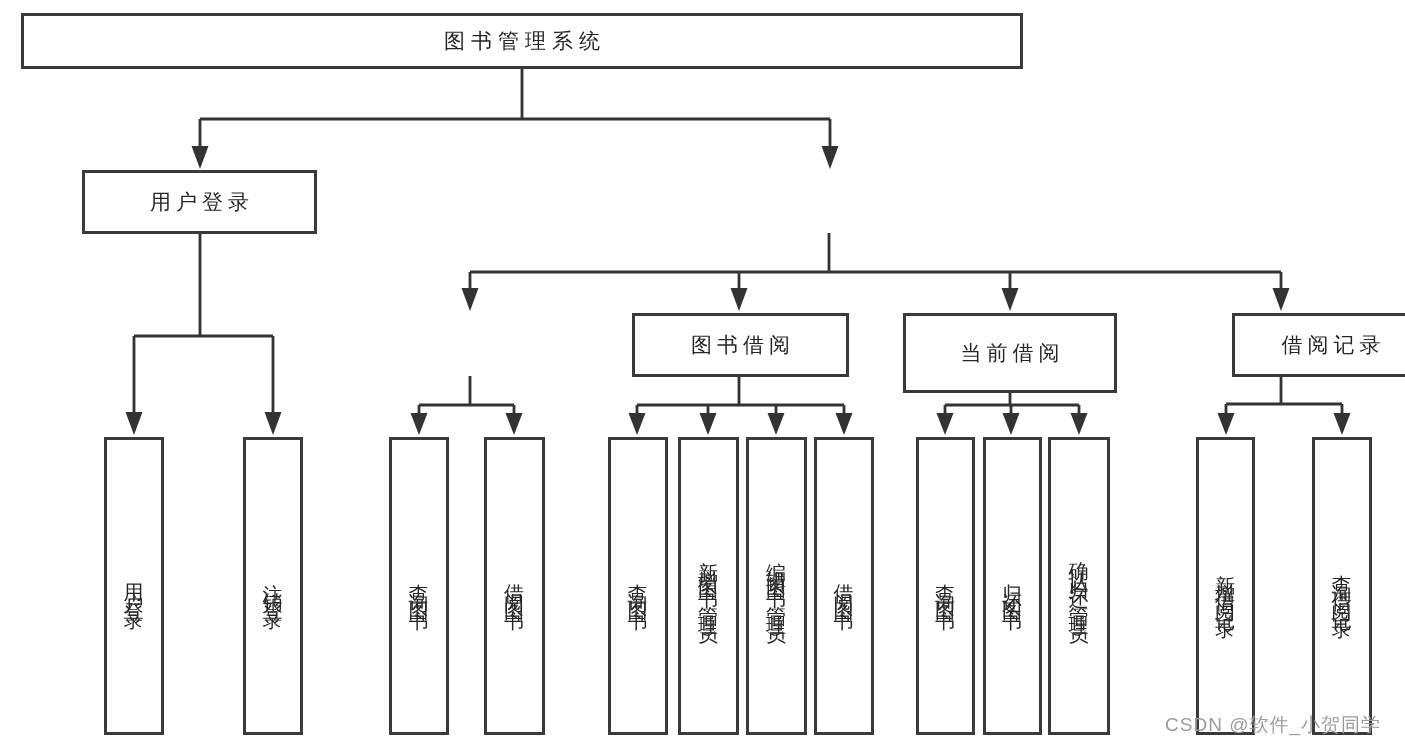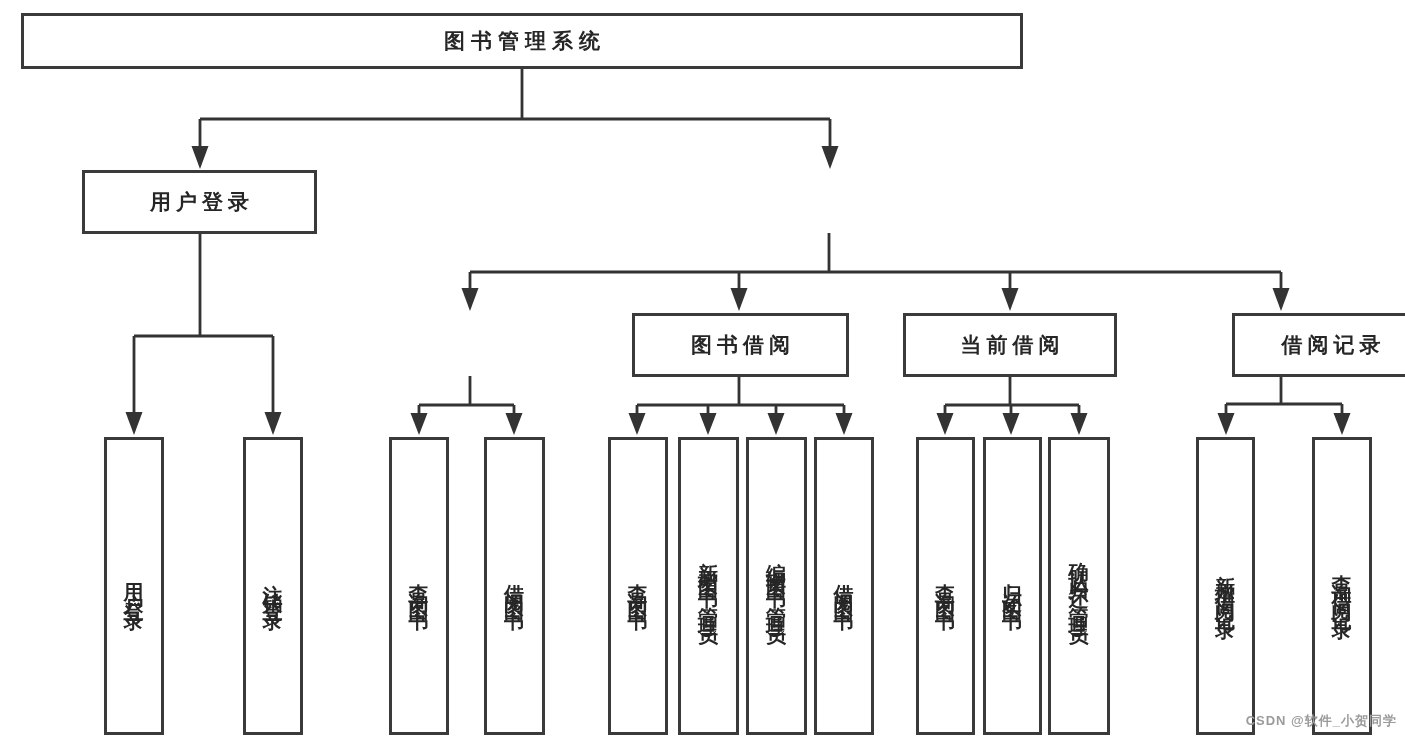--- a/index.html
+++ b/index.html
@@ -7,21 +7,20 @@
   body {
     font-family: "Liberation Sans", "DejaVu Sans", sans-serif;
     -webkit-font-smoothing: antialiased;
   }
   .canvas {
     position: relative;
     width: 1405px;
     height: 747px;
     background: var(--bg, #ffffff);
     overflow: hidden;
-    font-weight: bold;
   }
   .connectors {
     position: absolute;
     left: 0; top: 0;
     width: 1405px;
     height: 747px;
     z-index: 1;
   }
   .connectors path {
     stroke: var(--line, #333333);
@@ -57,22 +56,22 @@
     writing-mode: vertical-rl;
     text-orientation: mixed;
     font-size: 20px;
     letter-spacing: 9px;
     line-height: 1.2;
     white-space: nowrap;
   }
   .watermark {
     position: absolute;
     top: 712px;
-    right: 8px;
-    font-size: 13px;
+    right: 24px;
+    font-size: 19px;
     letter-spacing: 1px;
     color: var(--wm, #9b9b9b);
     white-space: nowrap;
     z-index: 3;
   }
 </style>
 </head>
 <body>
 
 <div class="canvas" style="--bg: #ffffff; --line: #333333; --border: #3a3a3a; --text: #262626; --wm: #9b9b9b;">
@@ -131,21 +130,21 @@
     <span>图书管理系统</span>
   </div>
 
   <div class="node hnode" style="left:82px; top:170px; width:235px; height:64px;">
     <span>用户登录</span>
   </div>
 
   <div class="node hnode" style="left:632px; top:313px; width:217px; height:64px;text-align:center;">
     <span>图书借阅</span>
   </div>
-  <div class="node hnode" style="left:903px; top:313px; width:214px; height:64px;justify-content:center;">
+  <div class="node hnode" style="left:903px; top:313px; width:214px; height:80px;justify-content:center;">
     <span>当前借阅</span>
   </div>
   <div class="node hnode" style="left:1232px; top:313px; width:198px; height:64px;">
     <span>借阅记录</span>
   </div>
 
   <div class="node vnode" style="left:104px; top:437px; width:60px; height:298px;">
     <span>用户登录</span>
   </div>
   <div class="node vnode" style="left:243px; top:437px; width:60px; height:298px;">

